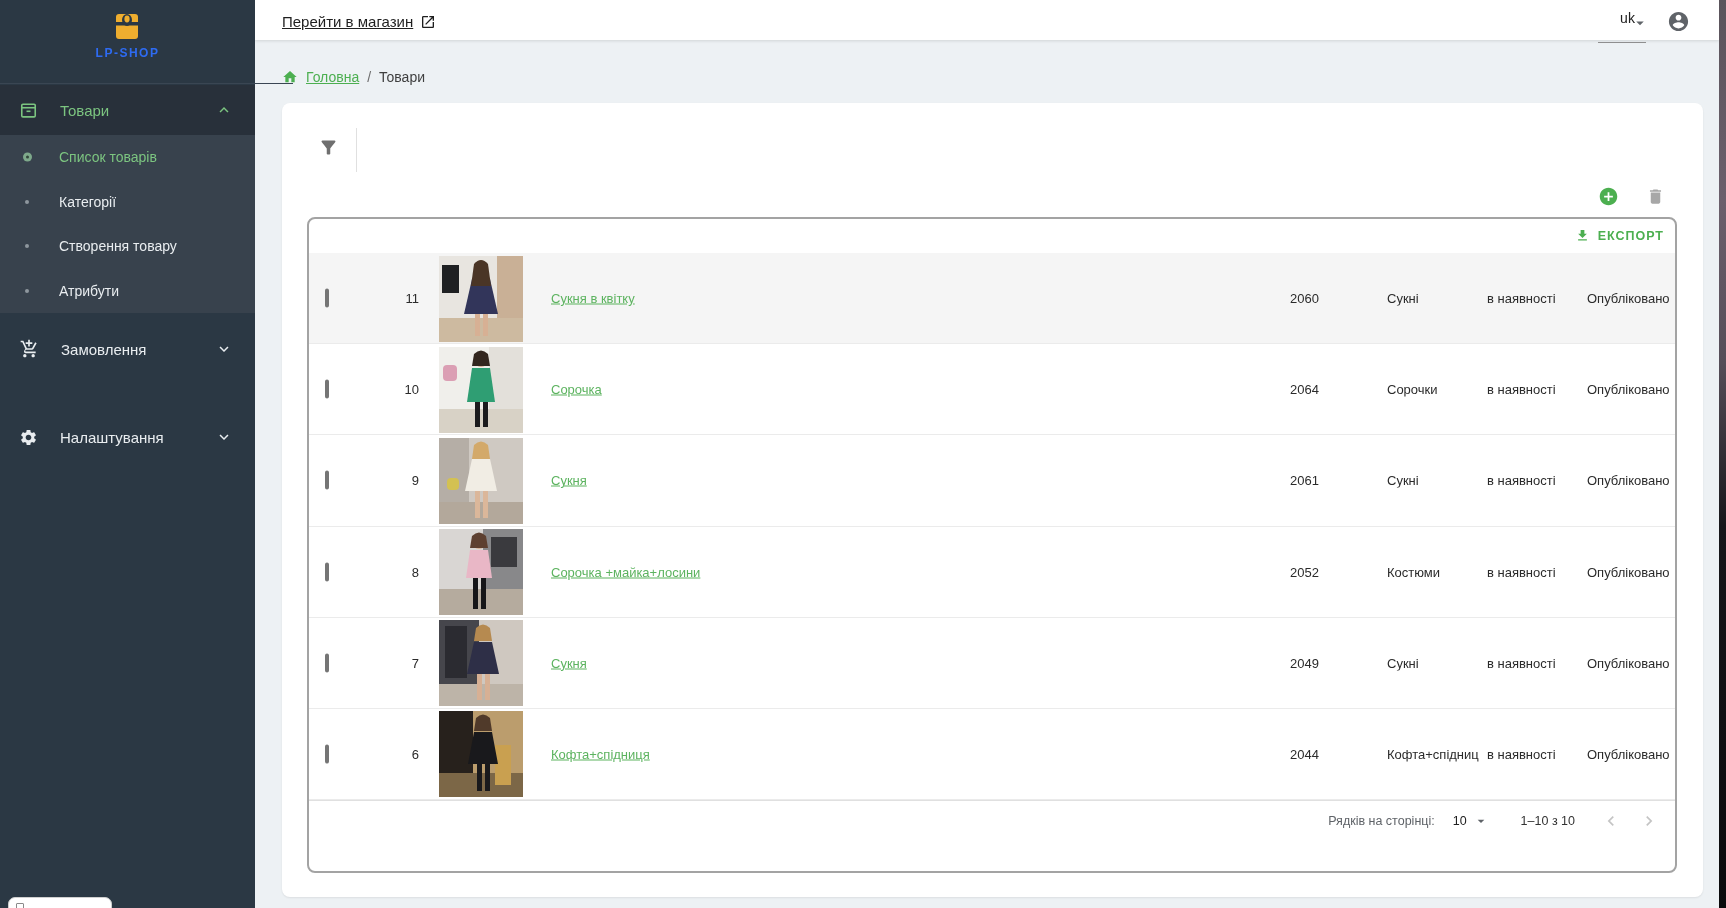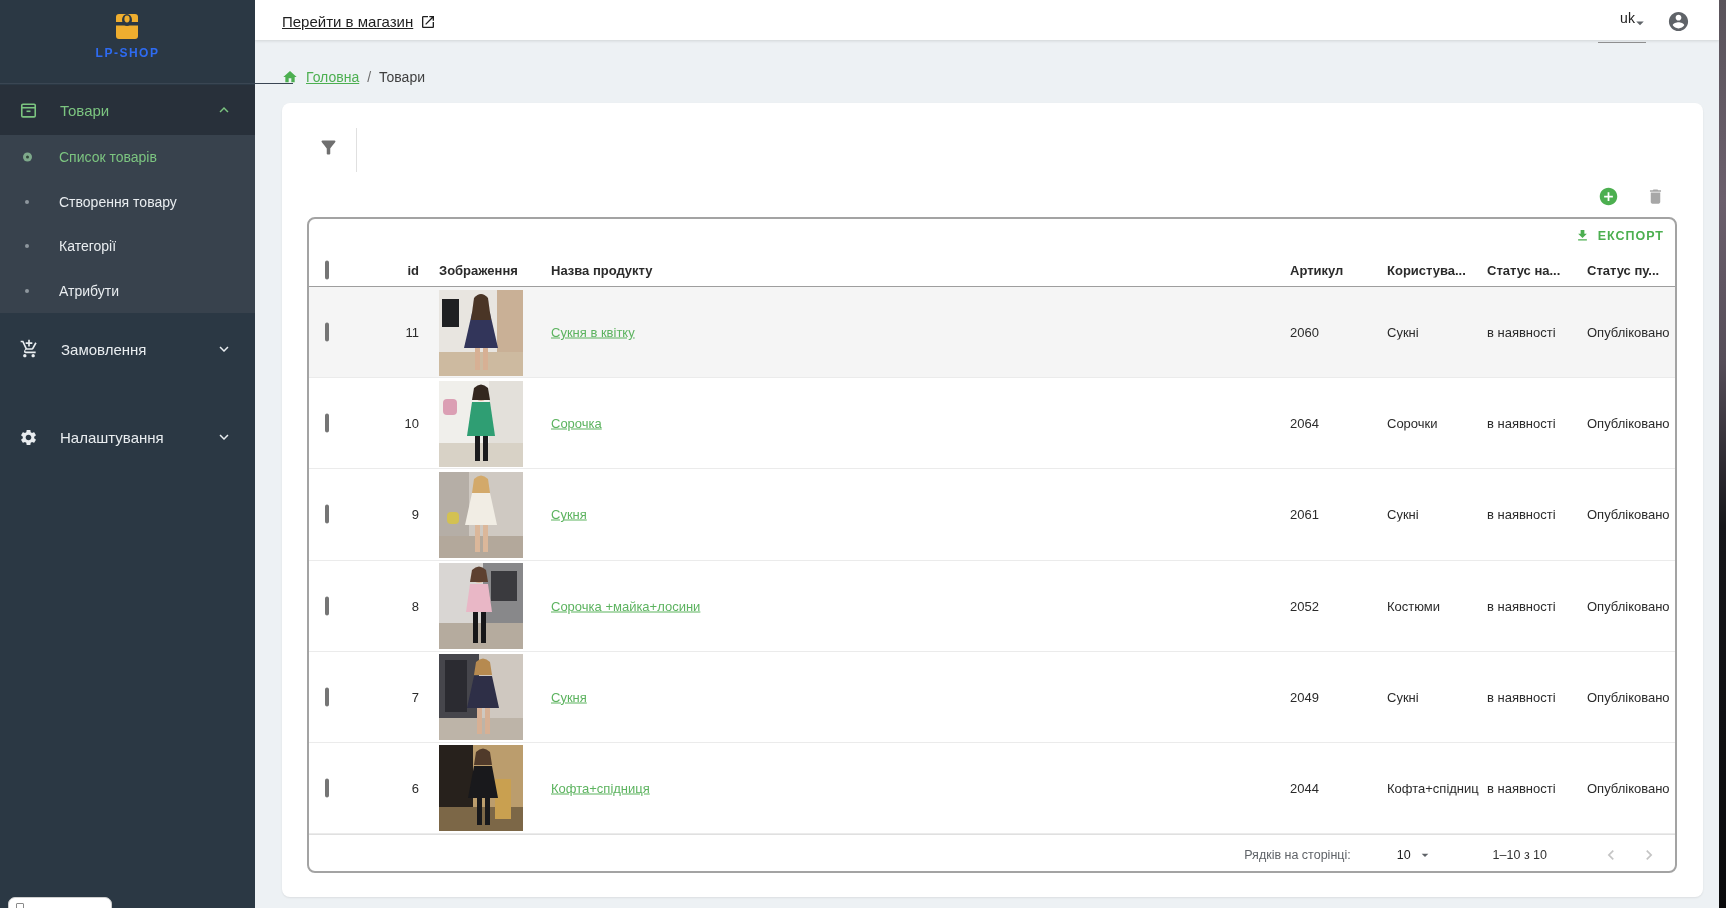--- a/index.html
+++ b/index.html
@@ -85,21 +85,21 @@
 
   
   .t11 .wall{fill:#e8e5e0}.t11 .wall2{fill:#c9b096}.t11 .floor{fill:#cdbaa0}.t11 .acc{fill:#1f2022}.t11 .hair{fill:#4a3526}.t11 .skin{fill:#d7b094}.t11 .outfit{fill:#32355a}.t11 .leg{fill:#d7b094}
   .t10 .wall{fill:#f0efeb}.t10 .wall2{fill:#e3e0da}.t10 .floor{fill:#d8d2c6}.t10 .acc{fill:#db9fb4}.t10 .hair{fill:#33271f}.t10 .skin{fill:#d7b094}.t10 .outfit{fill:#2f9e73}.t10 .leg{fill:#1b1b1e}
   .t9 .wall{fill:#cfc9c2}.t9 .wall2{fill:#b5aea6}.t9 .floor{fill:#b3a89b}.t9 .acc{fill:#d3c152}.t9 .hair{fill:#d3a96a}.t9 .skin{fill:#dbb79a}.t9 .outfit{fill:#f1ede4}.t9 .leg{fill:#dbb79a}
   .t8 .wall{fill:#d9d6d3}.t8 .wall2{fill:#88888a}.t8 .floor{fill:#b5ab9e}.t8 .acc{fill:#3a3a3e}.t8 .hair{fill:#5d4030}.t8 .skin{fill:#d7b094}.t8 .outfit{fill:#e9b7c6}.t8 .leg{fill:#161619}
   .t7 .wall{fill:#46464c}.t7 .wall2{fill:#cfc8c0}.t7 .floor{fill:#bdb4a8}.t7 .acc{fill:#2b2b31}.t7 .hair{fill:#b68a50}.t7 .skin{fill:#d7b094}.t7 .outfit{fill:#2e2f47}.t7 .leg{fill:#d7b094}
   .t6 .wall{fill:#27211c}.t6 .wall2{fill:#bb9d6d}.t6 .floor{fill:#7c6747}.t6 .acc{fill:#c9a050}.t6 .hair{fill:#503a2a}.t6 .skin{fill:#d7b094}.t6 .outfit{fill:#19191c}.t6 .leg{fill:#19191c}
 
   
-  .tfoot { position:relative; height:40px; border-top:1px solid #e0e0e0; display:flex; align-items:center; justify-content:flex-end; padding-right:14px; font-size:12.5px; color:#5f6368;gap:28px; }
+  .tfoot { position:relative; height:40px; border-top:1px solid #e0e0e0; display:flex; align-items:center; justify-content:flex-end; padding-right:14px; font-size:12.5px; color:#5f6368; }
   .rpp-label { margin-right:18px; }
   .rpp-select { display:flex; align-items:center; gap:6px; color:#212121; cursor:pointer; }
   .range-label { margin-left:32px; color:#333; }
   .pager { display:flex; align-items:center; margin-left:24px; gap:14px; }
   .pager-btn { width:24px; height:24px; display:flex; align-items:center; justify-content:center; cursor:pointer; }
 
   
   .edge-strip { position:absolute; right:0; top:0; width:7px; height:908px; z-index:10;
     background:linear-gradient(180deg,#5a545b 0%,#6b5f6c 22%,#554d58 40%,#16161a 58%,#0a0a0c 100%); }
   .toast { position:absolute; left:8px; top:897px; width:104px; height:24px; background:#ffffff; border:1px solid #cfcfcf; border-radius:7px; z-index:9; }
@@ -142,25 +142,25 @@
     </span>
   </div>
 
   <div class="submenu">
     <div class="submenu-item active">
       <span class="bullet"></span>
       <span class="sub-label">Список товарів</span>
     </div>
     <div class="submenu-item">
       <span class="bullet"></span>
-      <span class="sub-label">Створення товару</span>
+      <span class="sub-label">Категорії</span>
     </div>
     <div class="submenu-item">
       <span class="bullet"></span>
-      <span class="sub-label">Категорії</span>
+      <span class="sub-label">Створення товару</span>
     </div>
     <div class="submenu-item">
       <span class="bullet"></span>
       <span class="sub-label">Атрибути</span>
     </div>
   </div>
 
   <div class="nav-row row-orders">
     <span>
       <svg width="20" height="20" viewBox="0 0 24 24" fill="#e9edf0">
@@ -253,30 +253,20 @@
       <div class="export-btn">
         <span>
           <svg width="15" height="15" viewBox="0 0 24 24" fill="#4caf50">
               <path d="M5 20h14v-2H5v2zM19 9h-4V3H9v6H5l7 7 7-7z"></path>
             </svg>
         </span>
         <span>ЕКСПОРТ</span>
       </div>
     </div>
 
-    <div class="thead">
-      <span class="cell c-check"><span class="checkbox"></span></span>
-      <span class="cell c-id">id</span>
-      <span class="cell" style="left:130px">Зображення</span>
-      <span class="cell c-name">Назва продукту</span>
-      <span class="cell c-sku">Артикул</span>
-      <span class="cell c-cat">Користува...</span>
-      <span class="cell c-stock">Статус на...</span>
-      <span class="cell c-pub">Статус пу...</span>
-    </div>
 
     <div class="rows">
 
       <div class="trow selected">
         <span class="cell c-check"><span class="checkbox"></span></span>
         <span class="cell c-id">11</span>
         <span class="cell c-img">
           <svg class="thumb t11" viewBox="0 0 84 86" preserveAspectRatio="none">
             <rect class="wall" width="84" height="86"></rect>
               <rect class="wall2" x="58" width="26" height="86"></rect>

